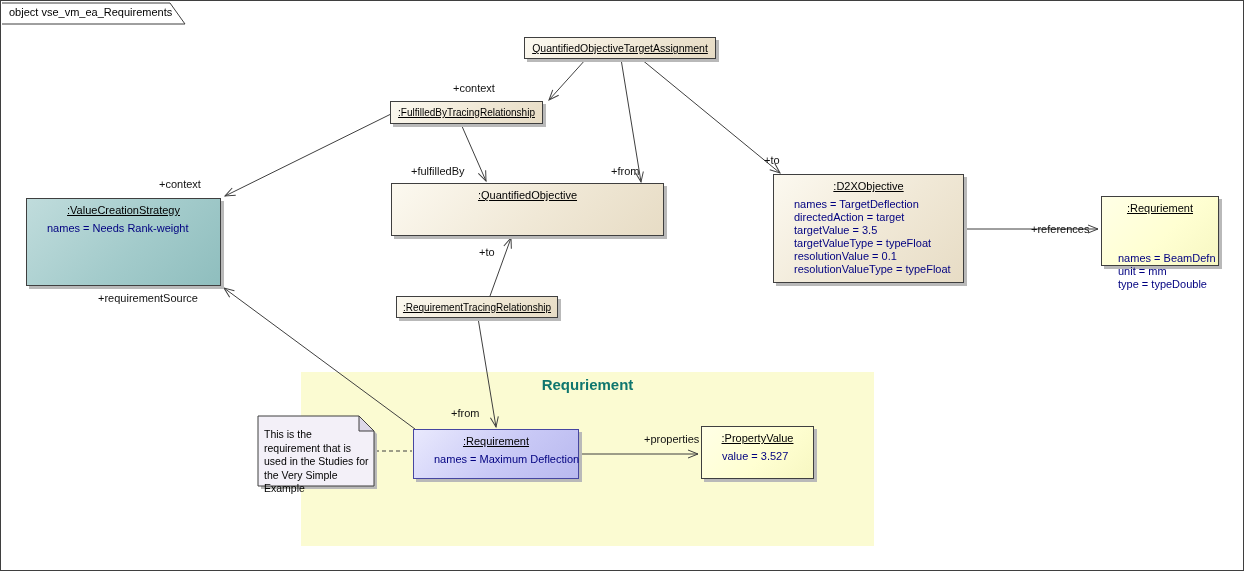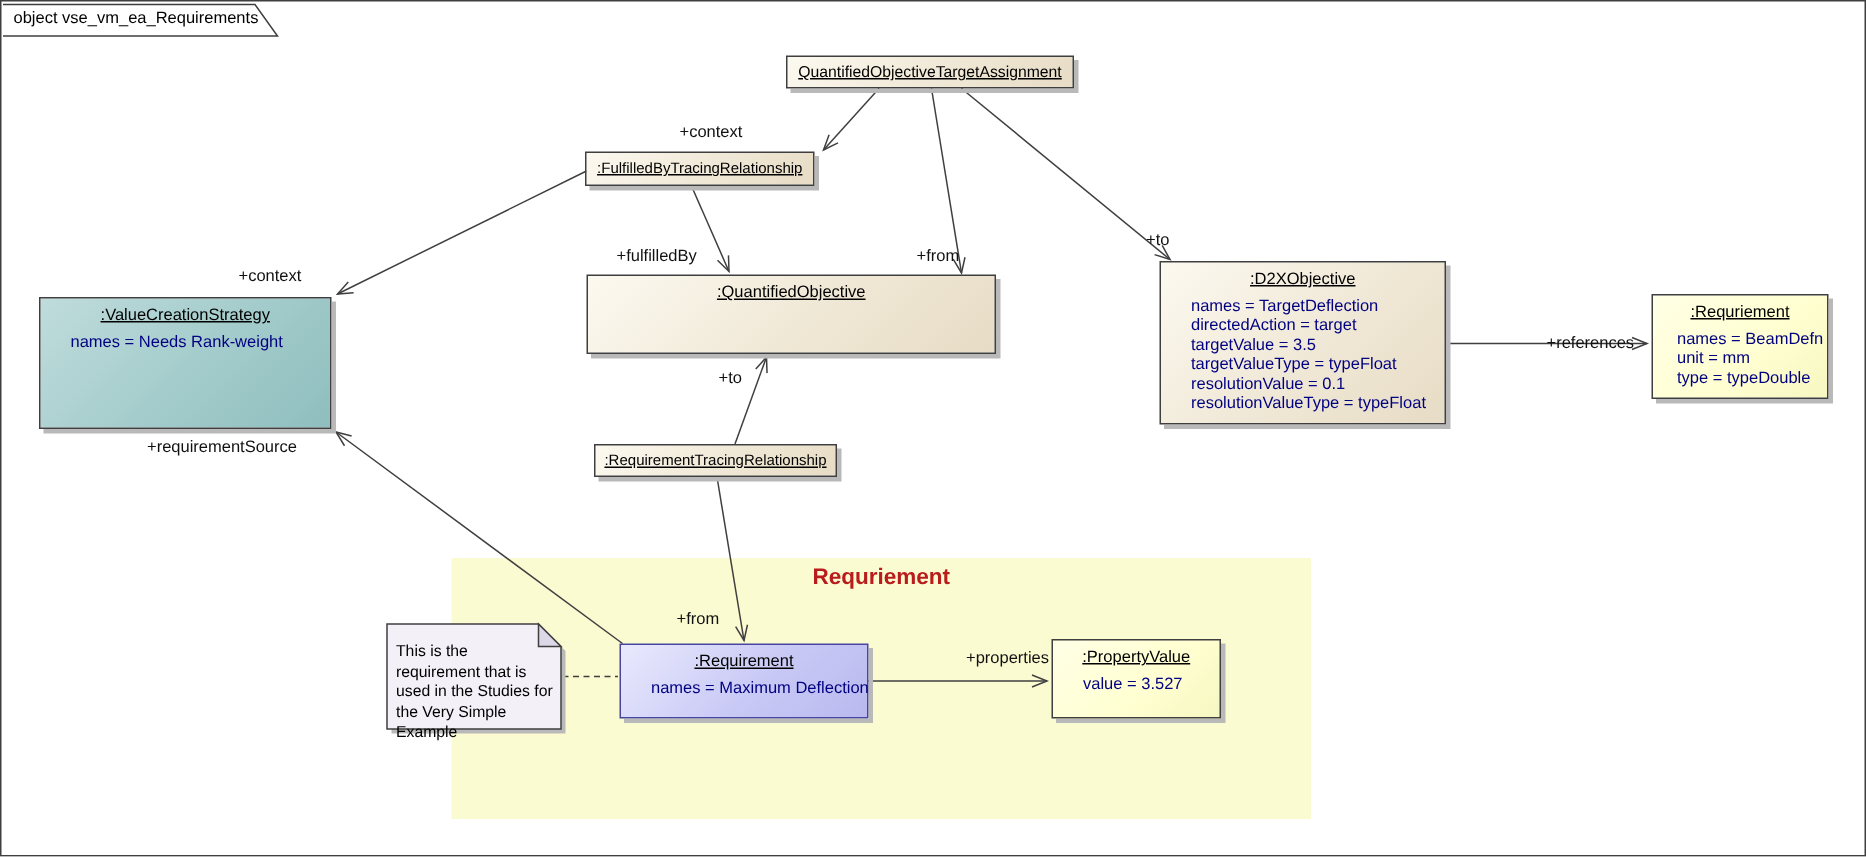--- a/index.html
+++ b/index.html
@@ -12,21 +12,21 @@
     font-family:"Liberation Sans", sans-serif;
     overflow:hidden;
   }
   #wires{position:absolute;left:0;top:0;width:100%;height:100%;pointer-events:none;z-index:2;}
   .region{
     position:absolute;z-index:1;
     background:#fbfbd2;
   }
   .region-title{
     position:absolute;z-index:1;
-    font-size:15px;font-weight:bold;color:#b91c1c;
+    font-size:15px;font-weight:bold;color:#0f766e;
     text-align:center;
   }
   .node{
     position:absolute;z-index:3;
     border:1px solid #3f3f3f;
     box-shadow:3px 3px 0 0 #b9b9b9;
     box-sizing:border-box;
     font-size:11px;
   }
   .node.beige{background:linear-gradient(135deg,#fcf9f0 0%,#f0e8d6 55%,#e7dcc5 100%);}
@@ -130,21 +130,21 @@
       <div class="attr">directedAction = target</div>
       <div class="attr">targetValue = 3.5</div>
       <div class="attr">targetValueType = typeFloat</div>
       <div class="attr">resolutionValue = 0.1</div>
       <div class="attr">resolutionValueType = typeFloat</div>
     </div>
   </div>
 
   <div class="node lightyellow" style="left:1100px;top:195px;width:118px;height:70px;">
     <div class="node-title">:Requriement</div>
-    <div class="node-attrs" style="padding-left:16px;">
+    <div class="node-attrs" style="padding-left:16px;margin-top:32px;">
       <div class="attr">names = BeamDefn</div>
       <div class="attr">unit = mm</div>
       <div class="attr">type = typeDouble</div>
     </div>
   </div>
 
   <div class="node beige oneline" style="left:395px;top:295px;width:162px;height:22px;">
     <div class="node-title">:RequirementTracingRelationship</div>
   </div>
 

